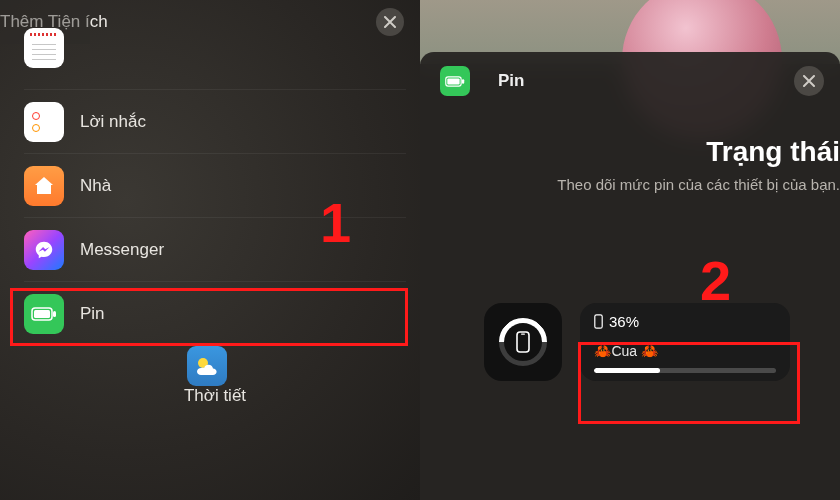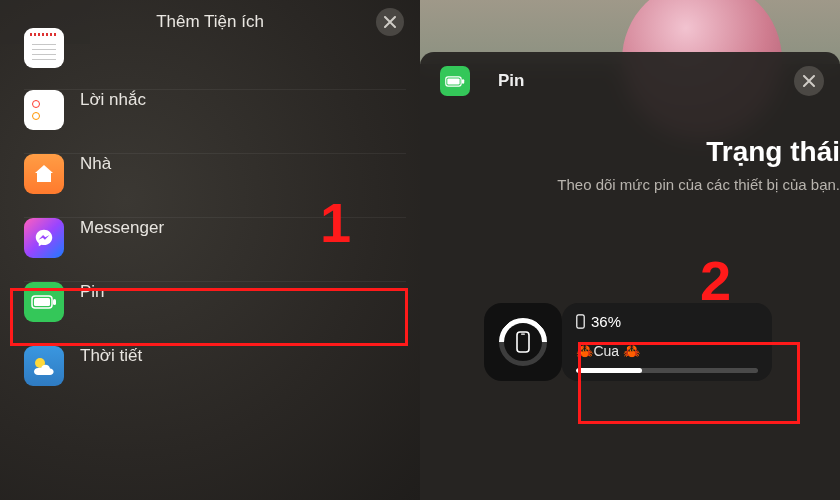--- a/index.html
+++ b/index.html
@@ -24,21 +24,20 @@
     width: 420px;
     height: 500px;
     background: #2a2724;
     position: relative;
     overflow: hidden;
   }
   
   .header {
     display: flex;
     align-items: center;
-    justify-content: center;
     height: 44px;
     position: relative;
   }
   .header-left-blur {
     position: absolute;
     left: 0; top: 0;
     width: 90px; height: 44px;
     background: #2e2b27;
     opacity: .4;
   }
@@ -60,26 +59,26 @@
     font-size: 15px;
     cursor: pointer;
   }
   .close-btn svg { width: 12px; height: 12px; }
   
   .app-list {
     padding: 4px 14px 0 24px;
   }
   .app-row {
     display: flex;
-    align-items: flex-start;
+    align-items: center;
     height: 64px;
     border-bottom: 1px solid rgba(255,255,255,.06);
     cursor: pointer;
   }
-  .app-row:last-child { border-bottom: none; }
+  .app-row:last-child { border-bottom: none; flex-direction: column; }
   .app-icon {
     width: 40px; height: 40px;
     border-radius: 9px;
     display: flex;
     align-items: center;
     justify-content: center;
     margin-right: 16px;
     flex-shrink: 0;
   }
   .app-label {
@@ -169,20 +168,21 @@
   }
   .status-sub {
     font-size: 15px;
     color:#b8b4ae;
     margin-top:8px;
   }
   
   .widgets {
     display:flex;
     align-items:center;
+    gap:18px;
     margin-top: 110px;
     padding-left: 64px;
   }
   .widget-small {
     width:78px; height:78px;
     border-radius:18px;
     background:#111;
     display:flex;
     align-items:center;
     justify-content:center;

